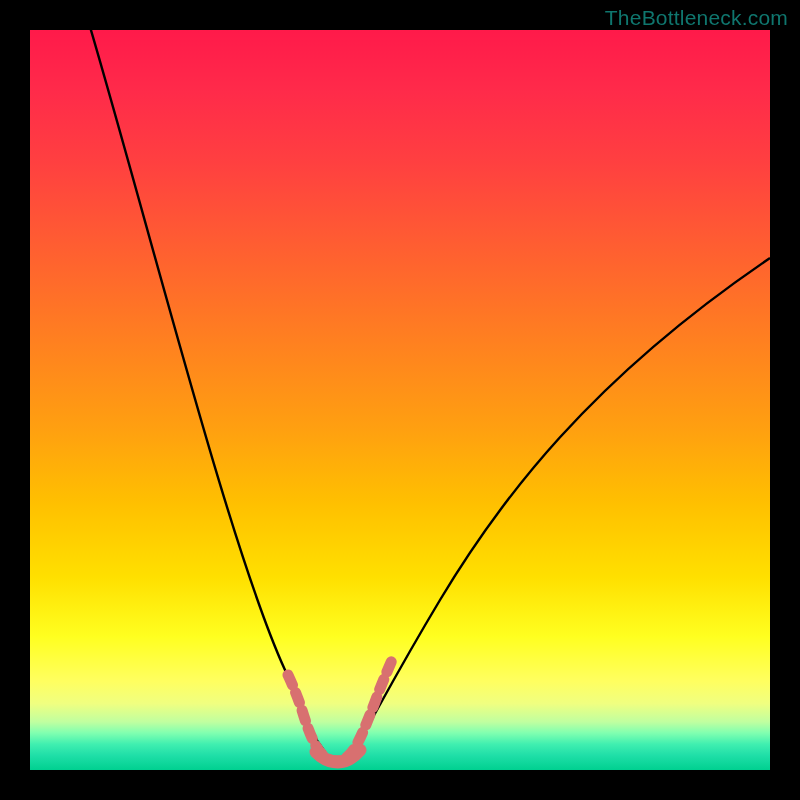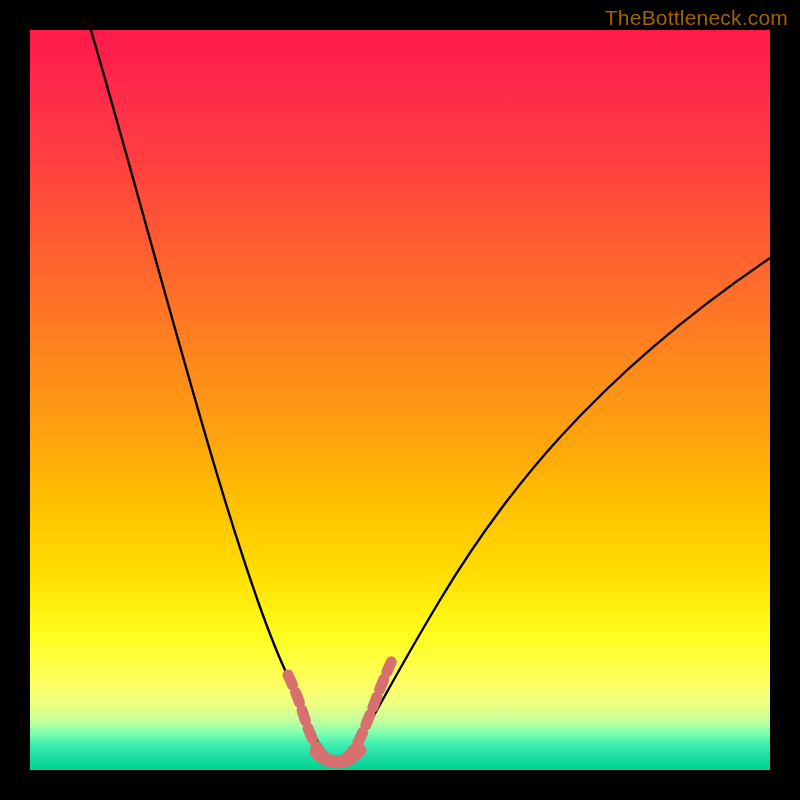--- a/index.html
+++ b/index.html
@@ -32,21 +32,21 @@
       #c0ffa0 93.5%,
       #80ffb0 95%,
       #40efb0 96.5%,
       #20dfa8 98%,
       #00d090 100%);
   }
   .watermark {
     position: absolute;
     top: 6px;
     right: 12px;
-    color: #a16207;
+    color: #0f766e;
     font-size: 21px;
     font-weight: normal;
     letter-spacing: 0.2px;
     z-index: 5;
   }
   svg.curves {
     position: absolute;
     left: 0; top: 0;
     width: 100%; height: 100%;
   }

